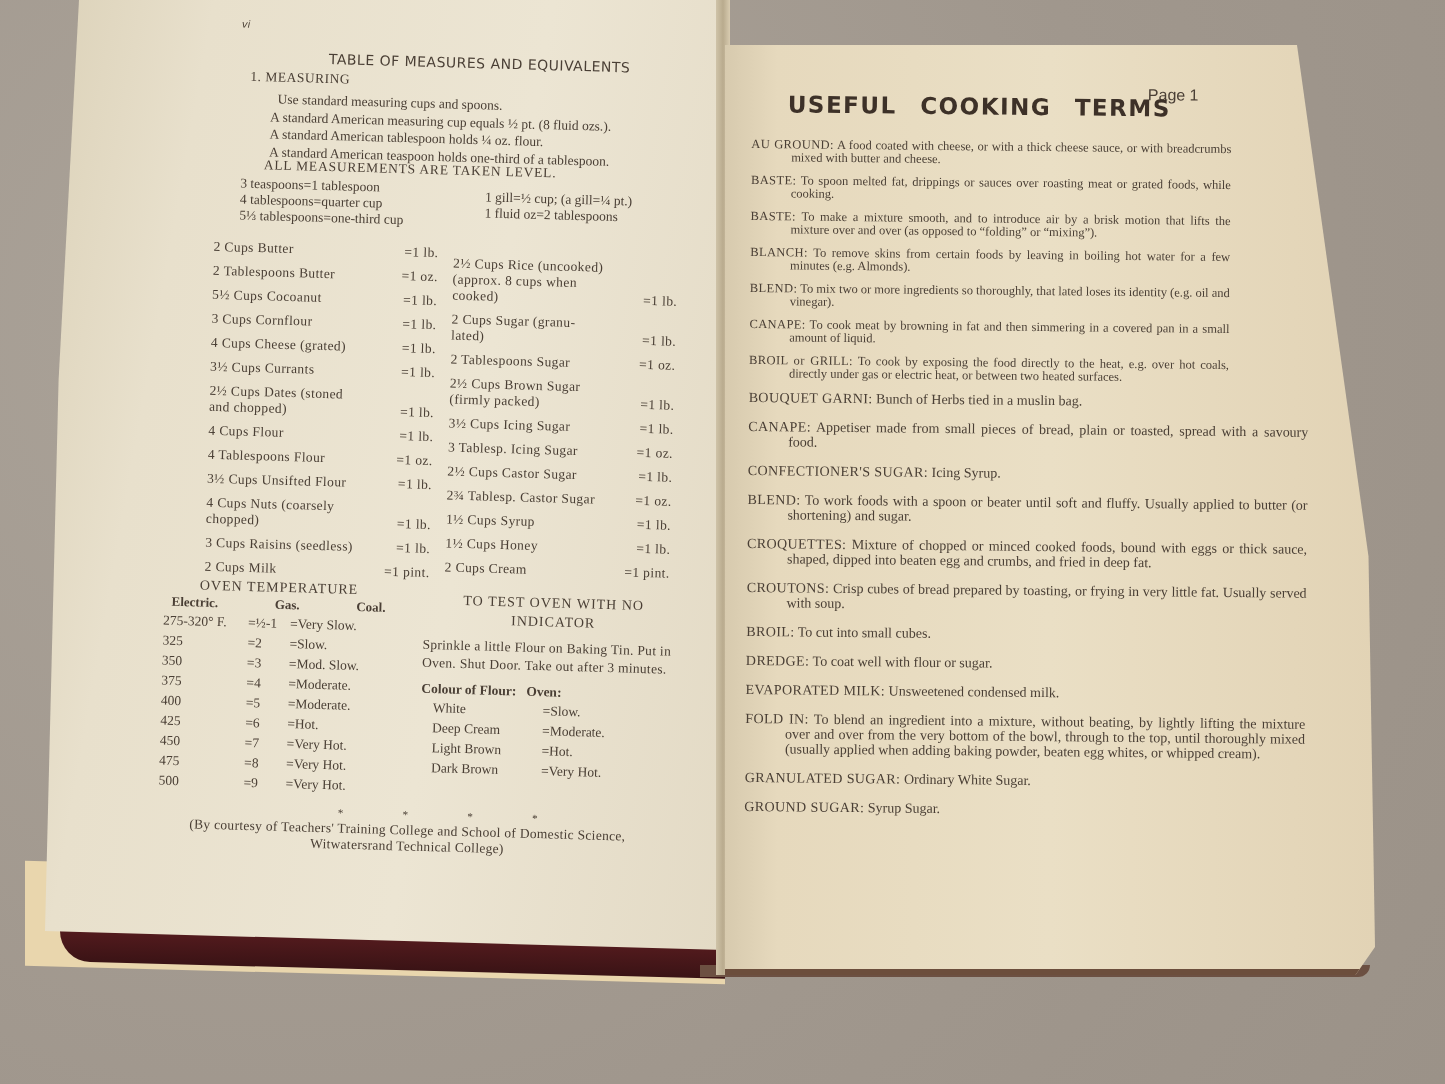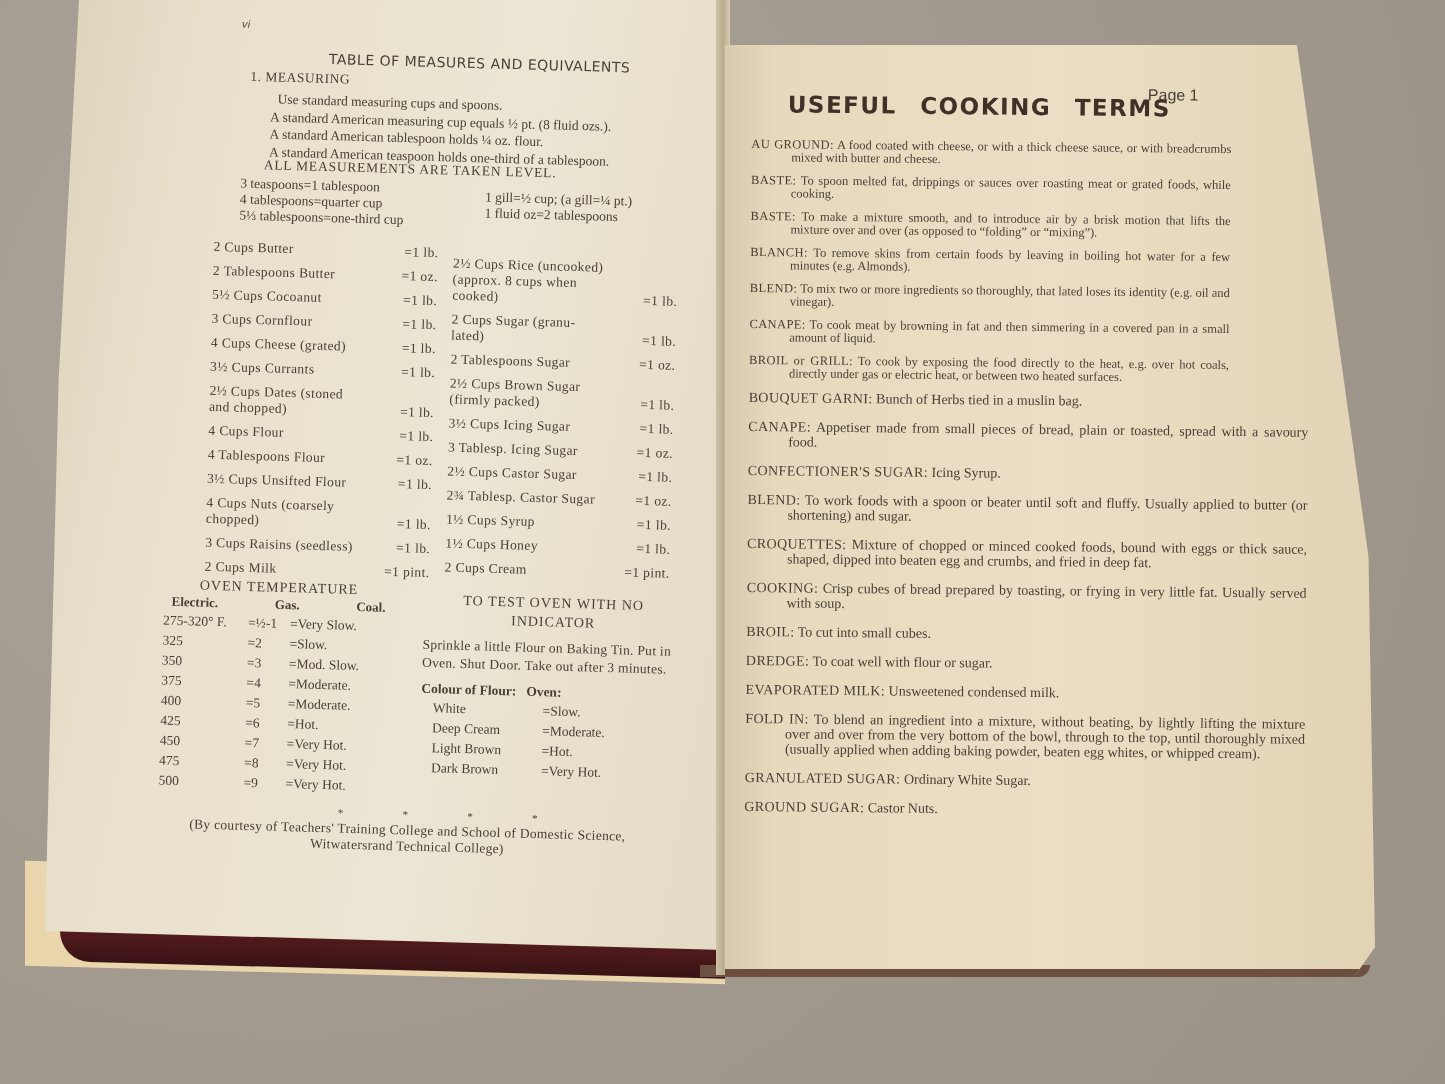--- a/index.html
+++ b/index.html
@@ -344,21 +344,21 @@
     <div class="term"><span class="t-name">BASTE:</span> <span>To make a mixture smooth, and to introduce air by a brisk motion that lifts the mixture over and over (as opposed to “folding” or “mixing”).</span></div>
     <div class="term"><span class="t-name">BLANCH:</span> <span>To remove skins from certain foods by leaving in boiling hot water for a few minutes (e.g. Almonds).</span></div>
     <div class="term"><span class="t-name">BLEND:</span> <span>To mix two or more ingredients so thoroughly, that lated loses its identity (e.g. oil and vinegar).</span></div>
     <div class="term"><span class="t-name">CANAPE:</span> <span>To cook meat by browning in fat and then simmering in a covered pan in a small amount of liquid.</span></div>
     <div class="term"><span class="t-name">BROIL or GRILL:</span> <span>To cook by exposing the food directly to the heat, e.g. over hot coals, directly under gas or electric heat, or between two heated surfaces.</span></div>
     <div class="term big"><span class="t-name">BOUQUET GARNI:</span> <span>Bunch of Herbs tied in a muslin bag.</span></div>
     <div class="term big"><span class="t-name">CANAPE:</span> <span>Appetiser made from small pieces of bread, plain or toasted, spread with a savoury food.</span></div>
     <div class="term big"><span class="t-name">CONFECTIONER'S SUGAR:</span> <span>Icing Syrup.</span></div>
     <div class="term big"><span class="t-name">BLEND:</span> <span>To work foods with a spoon or beater until soft and fluffy. Usually applied to butter (or shortening) and sugar.</span></div>
     <div class="term big"><span class="t-name">CROQUETTES:</span> <span>Mixture of chopped or minced cooked foods, bound with eggs or thick sauce, shaped, dipped into beaten egg and crumbs, and fried in deep fat.</span></div>
-    <div class="term big"><span class="t-name">COOKING:</span> <span>Crisp cubes of bread prepared by toasting, or frying in very little fat.  Usually served with soup.</span></div>
+    <div class="term big"><span class="t-name">CROUTONS:</span> <span>Crisp cubes of bread prepared by toasting, or frying in very little fat.  Usually served with soup.</span></div>
     <div class="term big"><span class="t-name">BROIL:</span> <span>To cut into small cubes.</span></div>
     <div class="term big"><span class="t-name">DREDGE:</span> <span>To coat well with flour or sugar.</span></div>
     <div class="term big"><span class="t-name">EVAPORATED MILK:</span> <span>Unsweetened condensed milk.</span></div>
     <div class="term big"><span class="t-name">FOLD IN:</span> <span>To blend an ingredient into a mixture, without beating, by lightly lifting the mixture over and over from the very bottom of the bowl, through to the top, until thoroughly mixed (usually applied when adding baking powder, beaten egg whites, or whipped cream).</span></div>
     <div class="term big"><span class="t-name">GRANULATED SUGAR:</span> <span>Ordinary White Sugar.</span></div>
-    <div class="term big"><span class="t-name">GROUND SUGAR:</span> <span>Castor Nuts.</span></div>
+    <div class="term big"><span class="t-name">GROUND SUGAR:</span> <span>Syrup Sugar.</span></div>
   </div>
 </div>
 
 </body></html>

